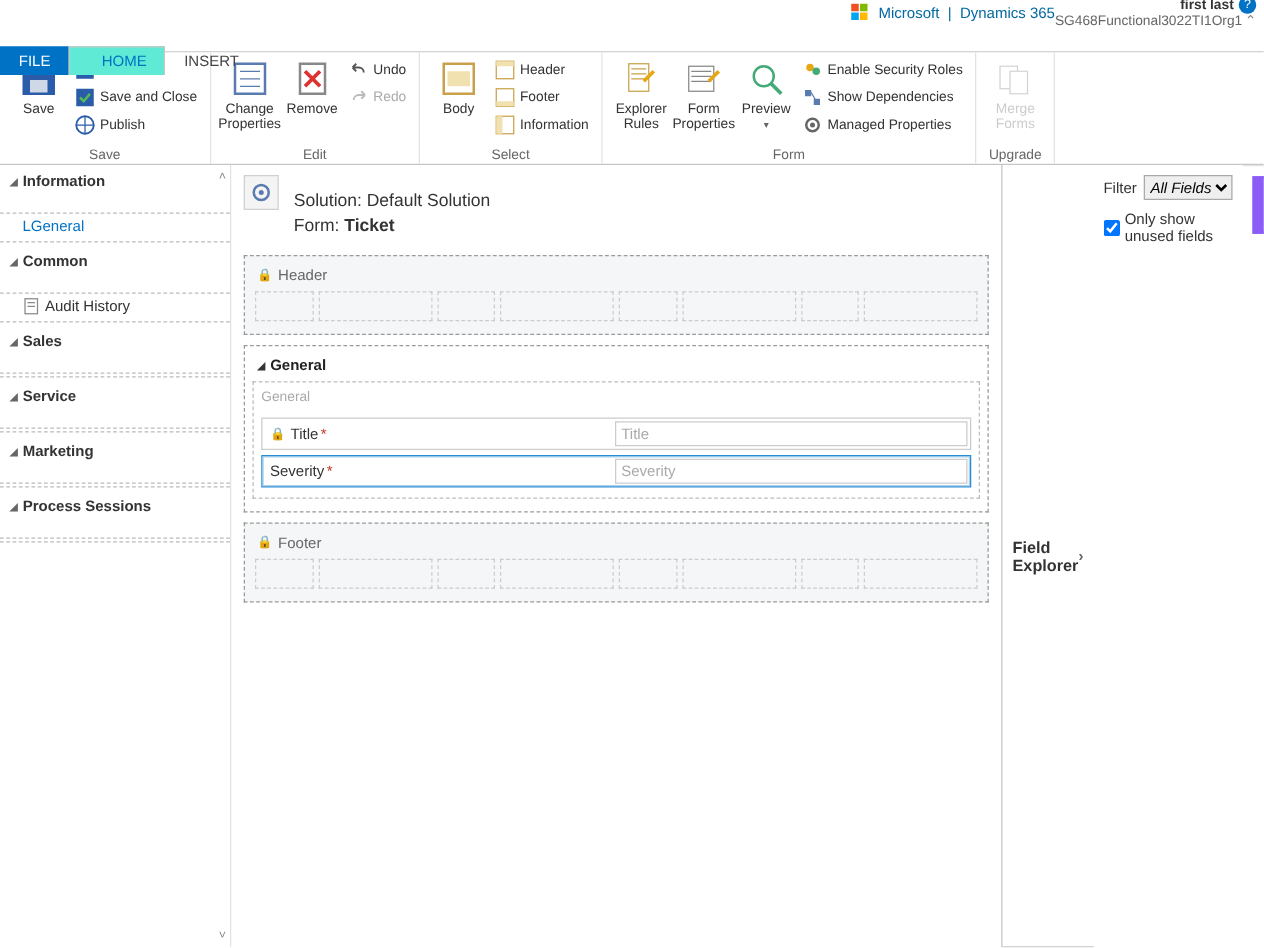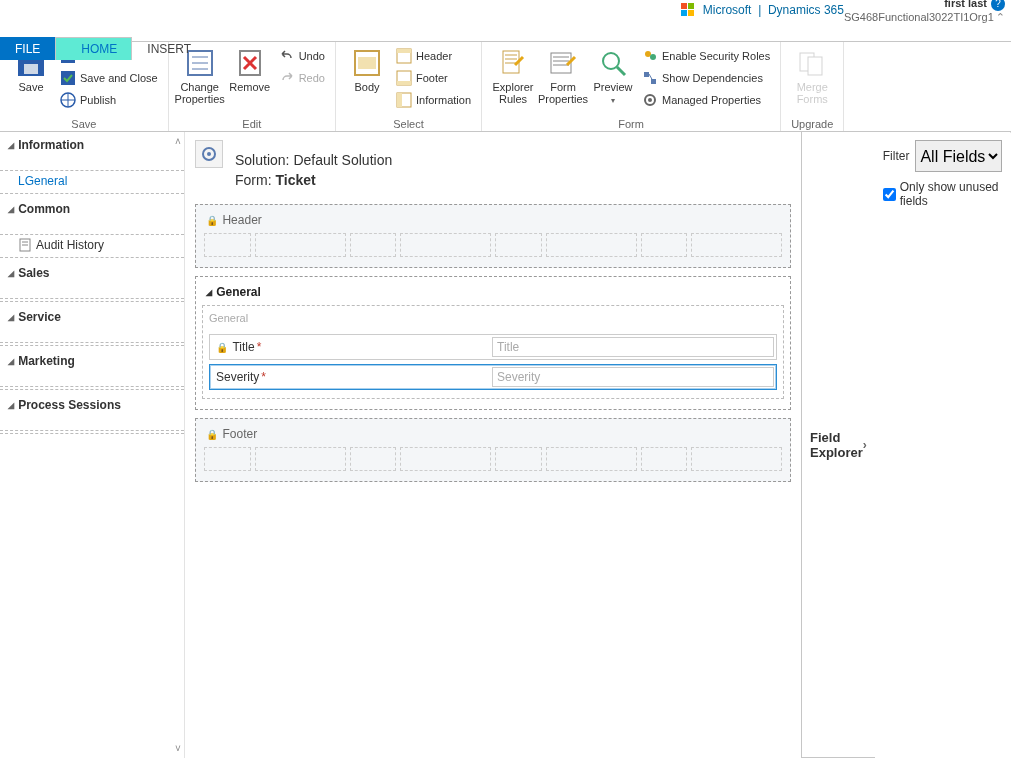--- a/index.html
+++ b/index.html
@@ -83,21 +83,21 @@
 .field-input { flex: 1; padding: 2px; }
 .field-input input { width: 100%; height: 20px; border: 1px solid #ccc; padding: 2px 4px; font-size: 12px; color: #333; }
 .field-input input::placeholder { color: #aaa; }
 
 
 .rightpane { width: 210px; border-left: 1px solid #c6c6c6; display: flex; flex-direction: row; }
 .rp-header { padding: 8px 8px; font-size: 13px; font-weight: 600; border-bottom: 1px solid #c6c6c6; display: flex; justify-content: space-between; align-items: center; }
 .rp-header .chev { color: #666; font-size: 12px; }
 .rp-body { padding: 8px; flex: 1; }
 .rp-row { display: flex; align-items: center; gap: 6px; font-size: 12px; margin-bottom: 8px; }
-.rp-row select { flex: 1; height: 32px; font-size: 16px; border: 1px solid #aaa; }
+.rp-row select { flex: 1; height: 20px; font-size: 12px; border: 1px solid #aaa; font-style: italic; }
 .rp-row label { display: flex; align-items: center; gap: 4px; }
 .rp-footer { padding: 8px; border-top: 1px solid #e3e3e3; text-align: center; }
 .rp-footer button { padding: 3px 14px; font-size: 16px; background: #8b5cf6; border: 2px solid #8b5cf6; cursor: pointer; }
 
 </style>
 </head>
 <body>
 
 <div class="brandbar">
   <div class="brand-center">

